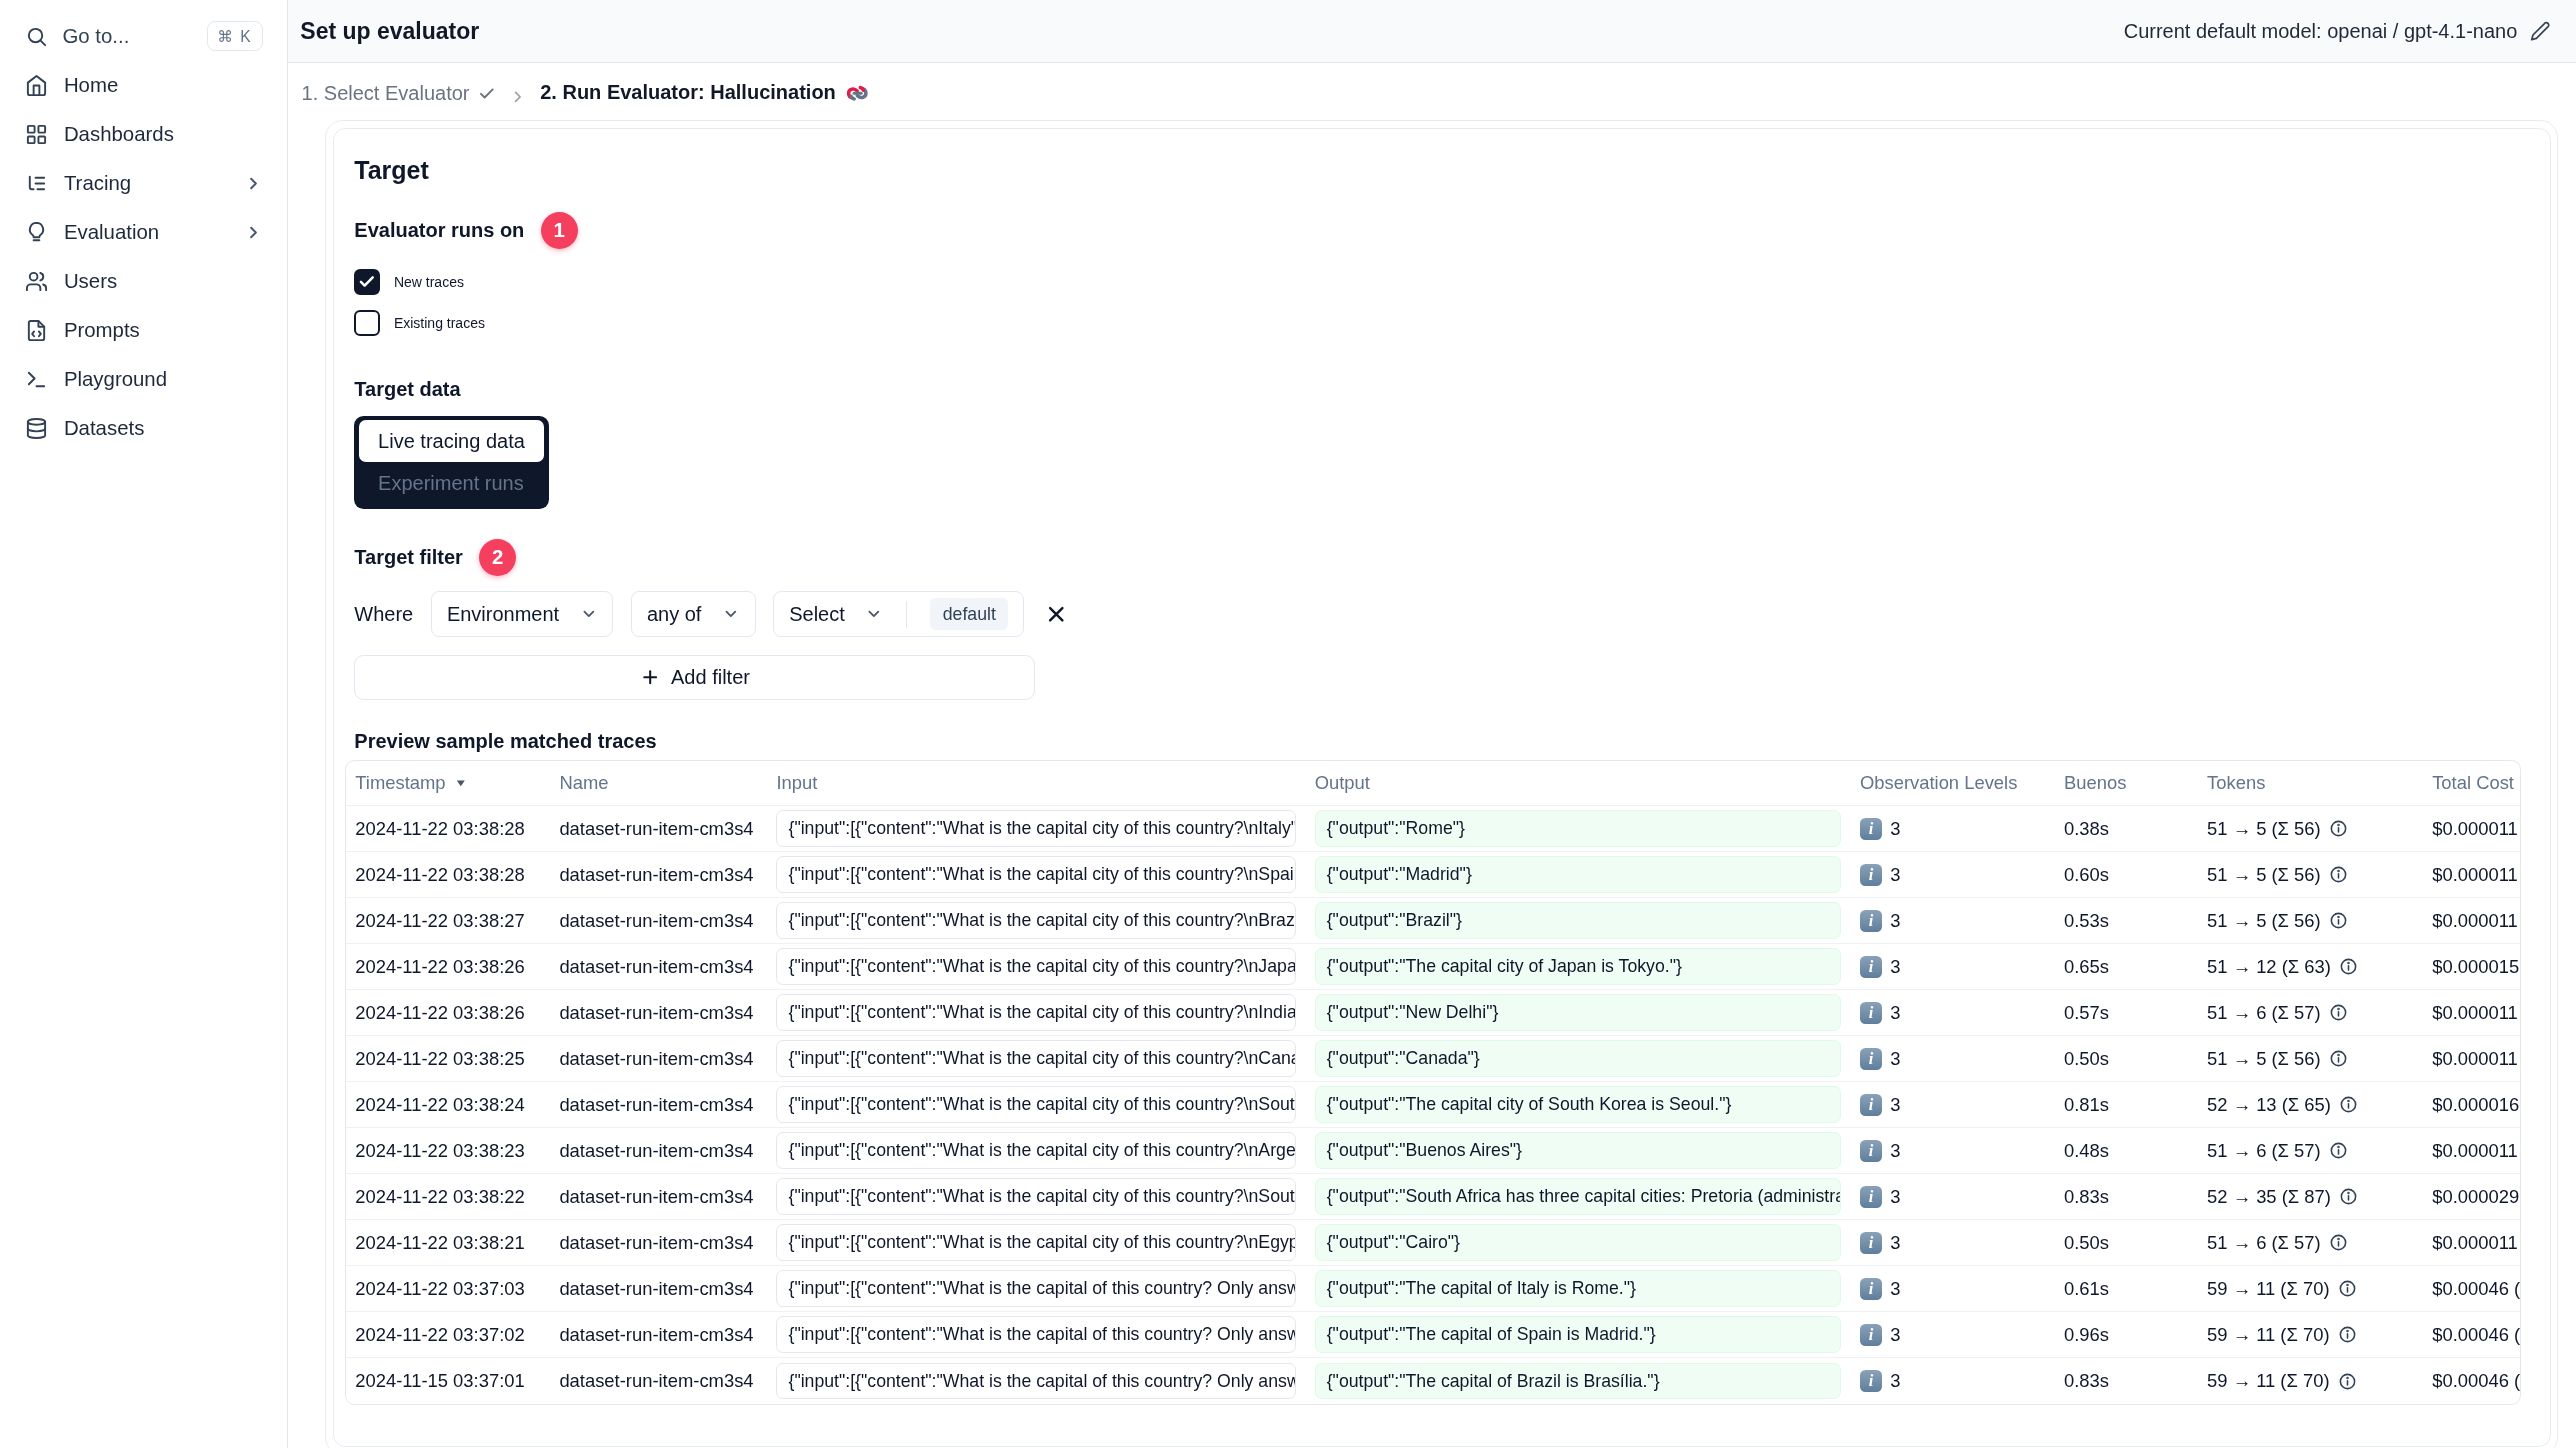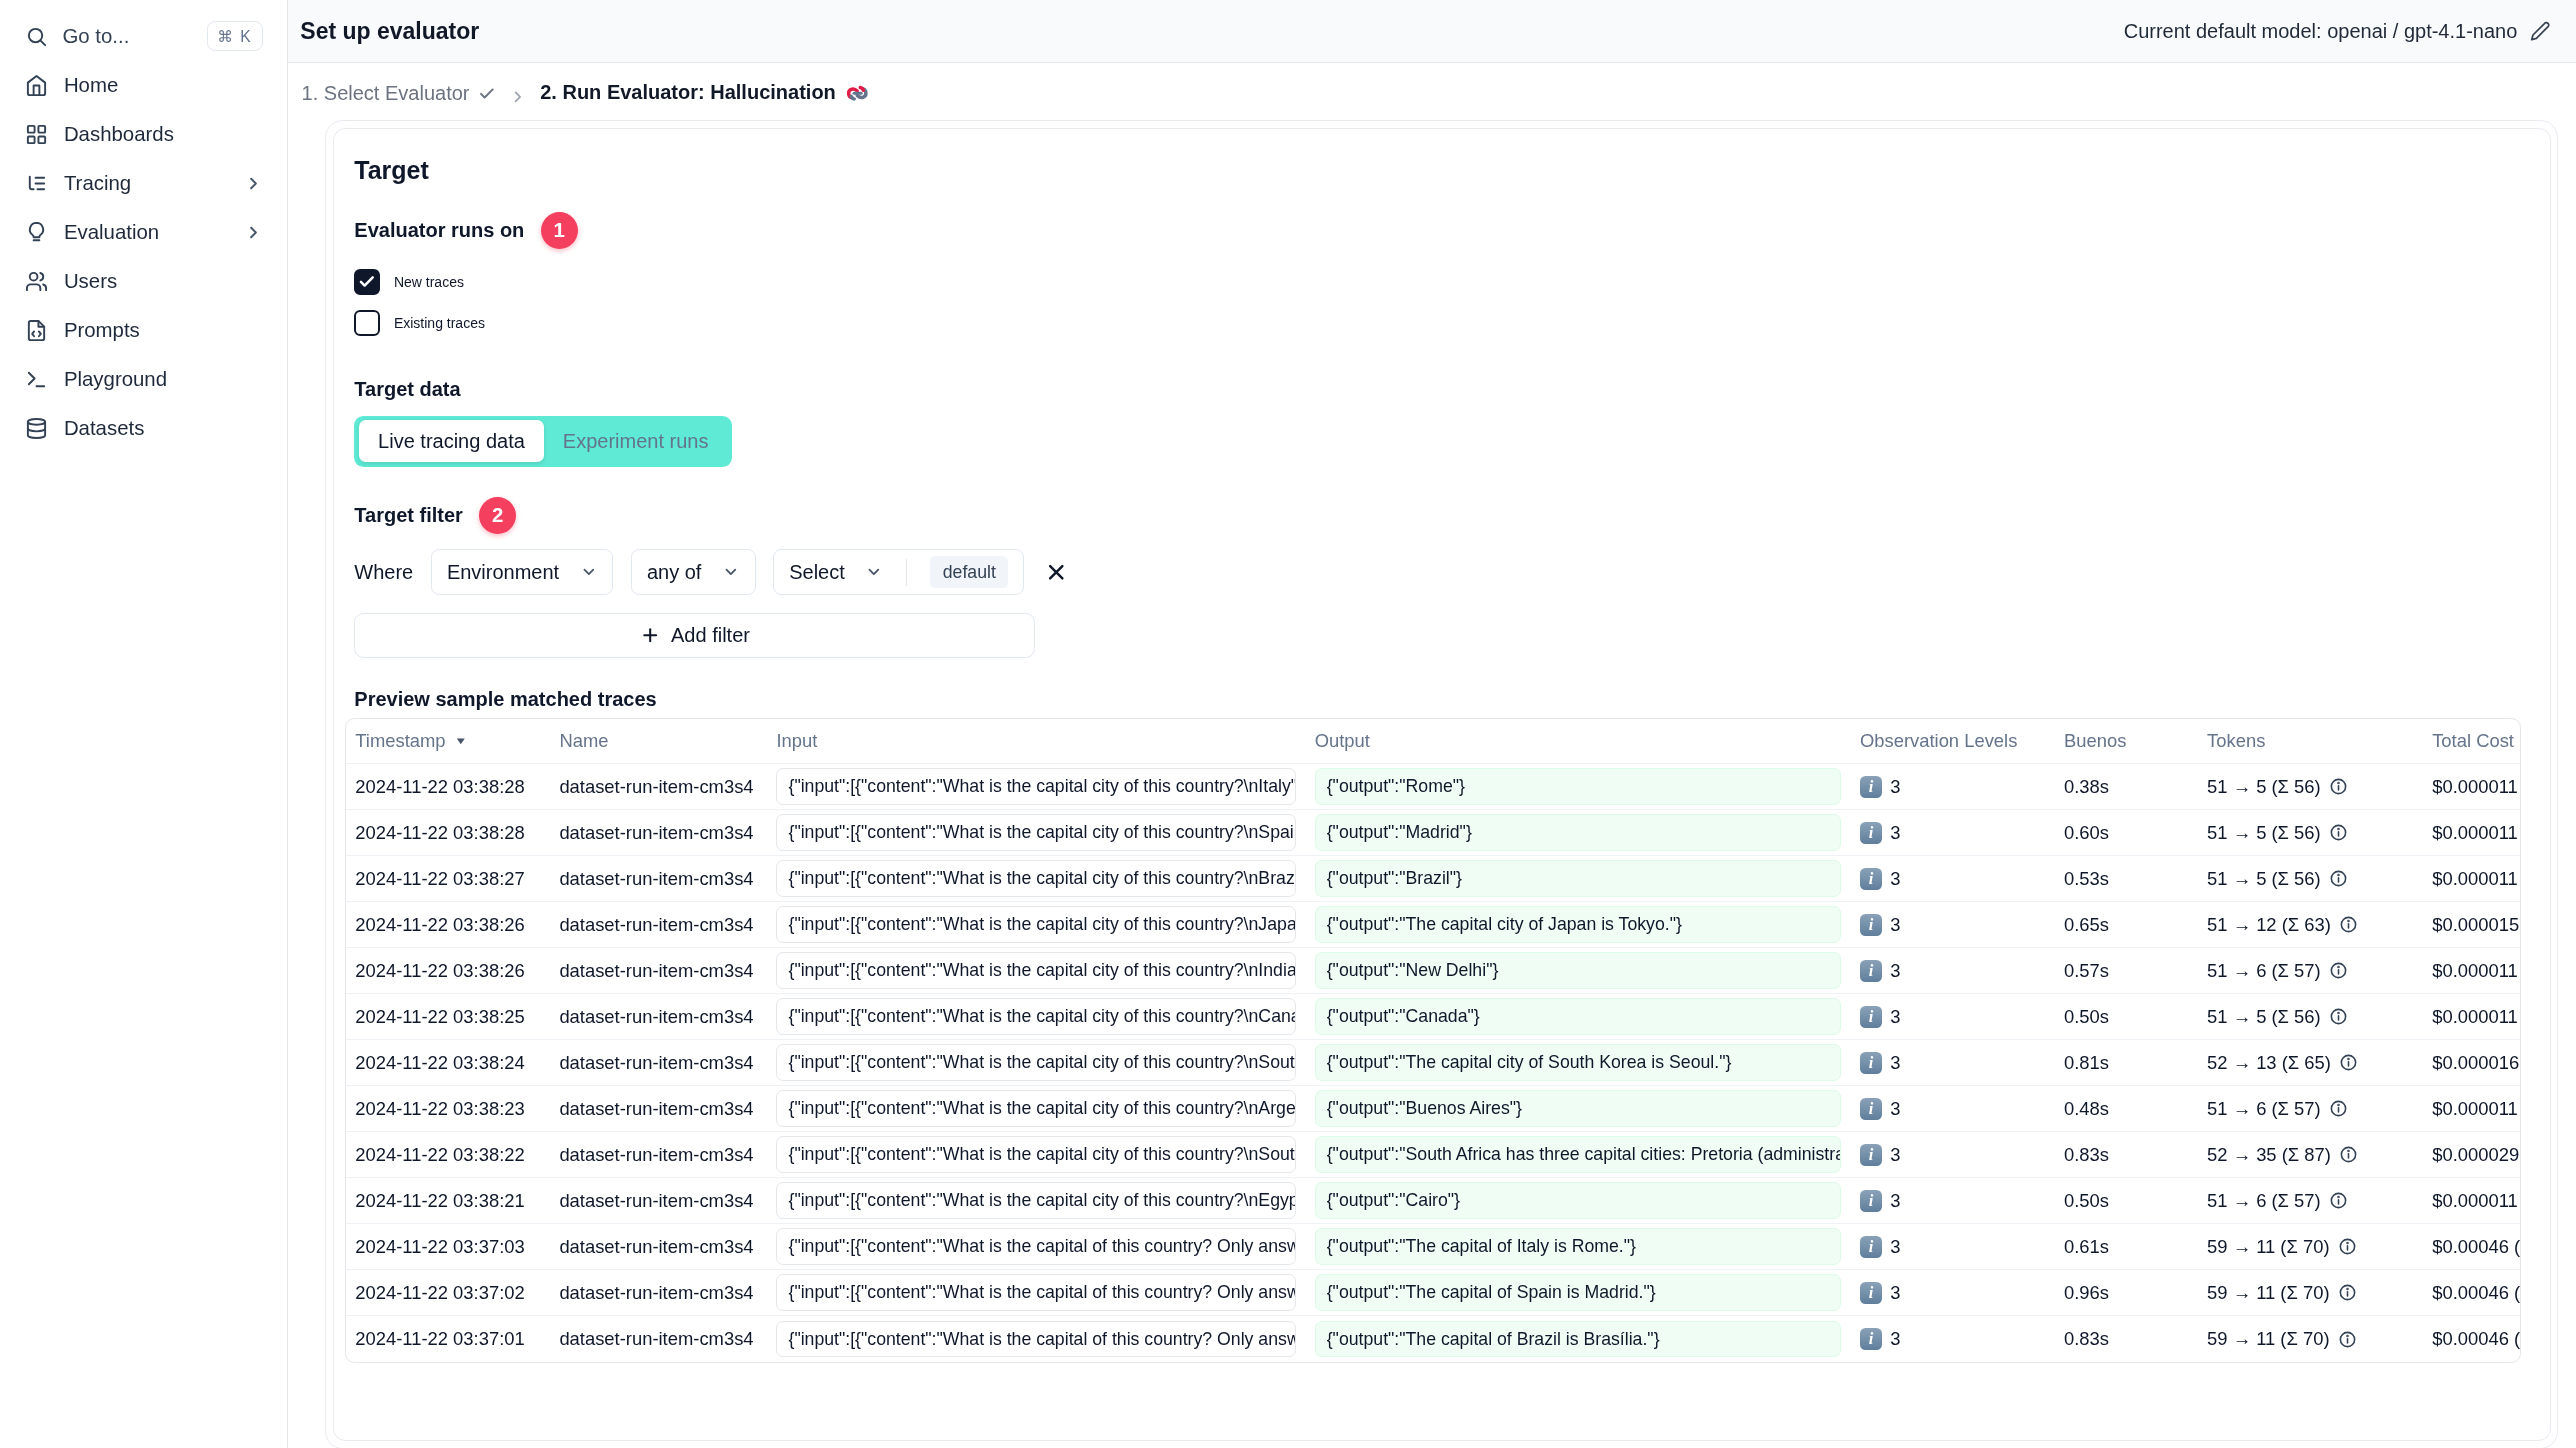--- a/index.html
+++ b/index.html
@@ -50,21 +50,21 @@
            display:inline-flex; align-items:center; justify-content:center; margin-left:16.4px; box-shadow:0 2px 5.5px rgba(244,63,94,.35); }
 
   .check-row { display:flex; align-items:center; gap:13.6px; height:35px; margin-bottom:6.8px; cursor:pointer; }
   .cbox { width:26px; height:26px; border-radius:6.1px; border:2px solid #0f172a; background:#fff; display:flex; align-items:center; justify-content:center; flex:none; }
   .cbox.checked { background:#0f172a; border-color:#0f172a; }
   .cbox svg { width:17.7px; height:17.7px; color:#fff; }
   .cb-label { font-size:14px; color:#0f172a; }
 
   .gap-lg { height:30px; }
 
-  .seg { display:inline-flex; background:#5eead4; border-radius:9.5px; padding:4.8px; align-items:flex-end; }
+  .seg { display:inline-flex; background:#0f172a; border-radius:9.5px; padding:4.8px; align-items:flex-start;flex-direction:column; }
   .seg-tab { font-size:20px; padding:9.5px 19px; border-radius:6.8px; color:#64748b; font-weight:500; cursor:pointer; white-space:nowrap; }
   .seg-tab.active { background:#fff; color:#0f172a; box-shadow:0 1.4px 4.1px rgba(15,23,42,.12); }
 
   .filter-row { display:flex; align-items:center; gap:17.7px; font-size:20px; margin-bottom:17.7px; }
   .where-label { color:#0f172a; }
   .select { display:inline-flex; align-items:center; border:1.4px solid #e2e8f0; border-radius:8.2px; height:46px; padding:0 15px; gap:20.4px; cursor:pointer; background:#fff; }
   .select .val { font-size:20px; color:#0f172a; }
   .chev { width:17.7px; height:17.7px; color:#475569; }
   .chev svg { width:17.7px; height:17.7px; }
   .combo-div { width:1.4px; height:27px; background:#e5e7eb; margin:0 2.7px; }
@@ -756,21 +756,21 @@
                         <line x1="12" y1="11" x2="12" y2="16.5"></line>
                         <circle cx="12" cy="7.5" r="0.6" fill="currentColor"></circle>
                       </svg>
                     </span>
                   </div>
                 </td>
     <td class="f-cost">$0.00046 (</td>
   </tr>
 
   <tr>
-    <td class="f-timestamp">2024-11-22 03:37:01</td>
+    <td class="f-timestamp">2024-11-15 03:37:01</td>
     <td class="f-name">dataset-run-item-cm3s4</td>
     <td>
                   <div class="json-box f-input">{"input":[{"content":"What is the capital of this country? Only answe...</div>
                 </td>
     <td>
                   <div class="json-box output f-output">{"output":"The capital of Brazil is Brasília."}</div>
                 </td>
     <td>
                   <div class="obs">
                     <span class="i-square">i</span>

